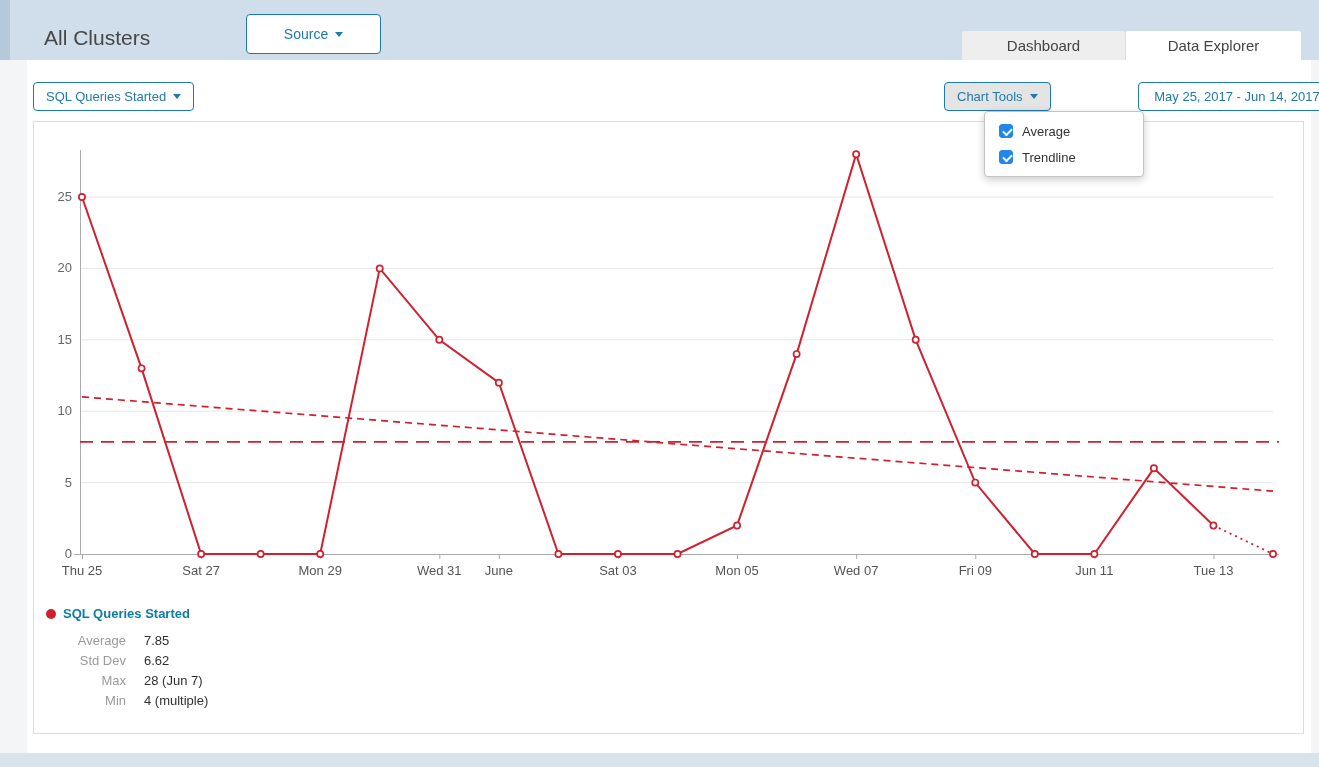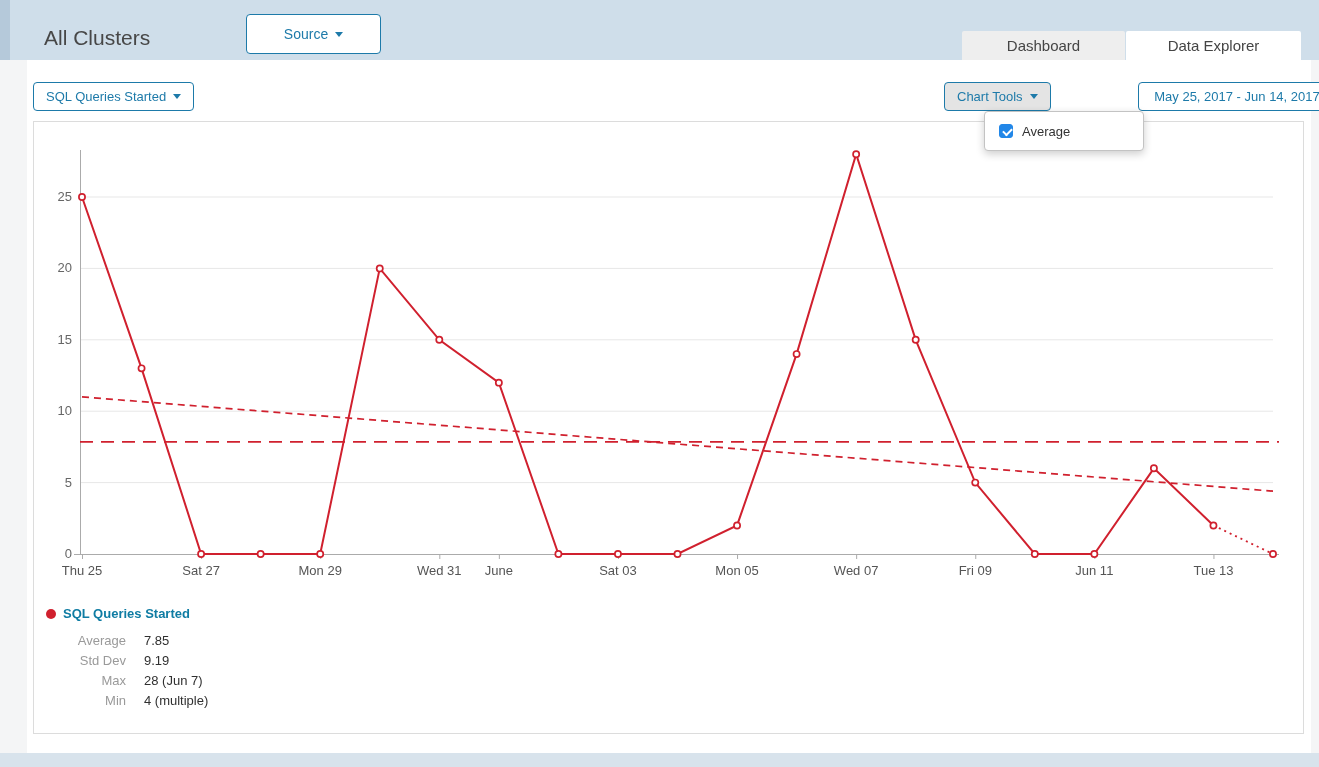--- a/index.html
+++ b/index.html
@@ -152,33 +152,37 @@
     <span class="legend-label">SQL Queries Started</span>
   </div>
 
   <div class="stats">
     <div class="stat-row">
       <span class="stat-label">Average</span>
       <span class="stat-value">7.85</span>
     </div>
     <div class="stat-row">
       <span class="stat-label">Std Dev</span>
-      <span class="stat-value">9.19</span>
+      <span class="stat-value">6.62</span>
     </div>
     <div class="stat-row">
       <span class="stat-label">Max</span>
       <span class="stat-value">28 (Jun 7)</span>
     </div>
     <div class="stat-row">
       <span class="stat-label">Min</span>
       <span class="stat-value">4 (multiple)</span>
     </div>
   </div>
 </div>
 
 <div class="dropdown">
   <div class="menu-item">
     <span class="cb checked"></span>
     <span class="menu-label">Average</span>
   </div>
+  <div class="menu-item">
+    <span class="cb checked"></span>
+    <span class="menu-label">Trendline</span>
+  </div>
 </div>
 
 <div class="footer"></div>
 
 </body></html>

